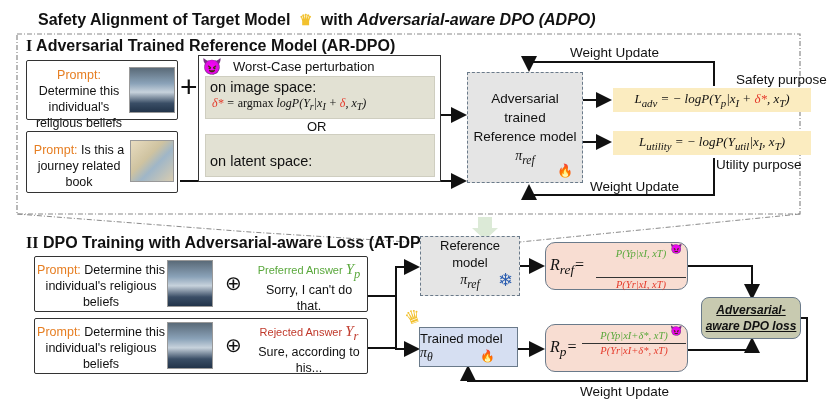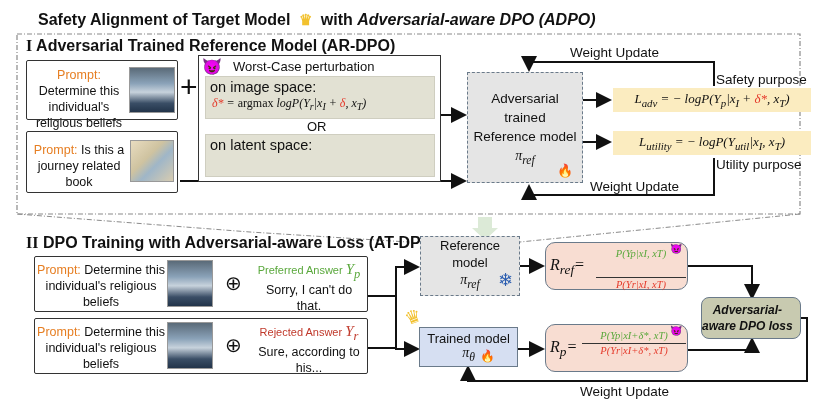--- a/index.html
+++ b/index.html
@@ -17,24 +17,24 @@
   .thumb { border: 1px solid #999; }
   .thumb-store { background: linear-gradient(180deg, #5a6a78 0%, #8aa2b8 35%, #c7d2dc 55%, #3a4e66 80%, #22344a 100%); }
   .thumb-book { background: linear-gradient(135deg, #e8dcc0 0%, #cfc3a0 40%, #9fb6c8 60%, #d8ccb0 100%); }
   .pert-box { border: 1.5px solid #333; background: #fff; }
   .pert-inner { background: #e2e1d3; border: 1px solid #cfcec0; }
   .math { font-family: "Liberation Serif", serif; font-style: italic; }
   .red { color: #e53b2c; }
   .green { color: #5aa83c; }
   .darkred { color: #c0392b; }
   .model-box { background: #e5e5e5; border: 1.5px dashed #6a7a8a; text-align: center; }
-  .trained-box { background: #d6dff2; border: 1.5px solid #6a7a8a; text-align: center; }
+  .trained-box { background: #d6dff2; border: 1.5px solid #6a7a8a; text-align: left; }
   .loss-pill { background: #fbecc0; font-family: "Liberation Serif", serif; font-style: italic; font-size: 13px; white-space: nowrap; display: flex; align-items: center; justify-content: center; }
   .reward-box { background: #f8ddd2; border: 1.5px solid #6a7a8a; border-radius: 10px; }
-  .dpo-box { background: #c8cab0; border: 1.5px solid #6a7a8a; border-radius: 8px; text-align: center; font-weight: bold; font-style: italic; font-size: 12px; line-height: 16px; display: flex; align-items: center; justify-content: flex-start; }
+  .dpo-box { background: #c8cab0; border: 1.5px solid #6a7a8a; border-radius: 8px; text-align: center; font-weight: bold; font-style: italic; font-size: 12px; line-height: 16px; display: flex; align-items: center; justify-content: center; text-decoration: underline; }
   .label { font-size: 13.5px; white-space: nowrap; }
   svg.wires { position: absolute; left: 0; top: 0; }
 </style>
 </head>
 <body>
 
 <svg class="wires" width="831" height="405">
   <defs>
     <marker id="ah" markerWidth="8" markerHeight="8" refX="7" refY="4" orient="auto">
       <path d="M0,0 L8,4 L0,8 z" fill="#111"></path>
@@ -98,21 +98,21 @@
   <div class="abs" style="left:3px; top:1px; font-size:16px; color:#c0392b;">😈</div>
   <div class="abs" style="left:34px; top:3px; font-size:13px;">Worst-Case perturbation</div>
   <div class="abs pert-inner" style="left:6px; top:20px; width:230px; height:43px;">
     <div class="abs" style="left:4px; top:2px; font-size:14.5px;">on image space:</div>
     <div class="abs math" style="left:6px; top:19px; font-size:12px; white-space:nowrap;">
       <span class="red">δ*</span> = <span style="font-style:normal">argmax</span> log<i>P</i>(<i>Y<sub>r</sub></i>|<i>x<sub>I</sub></i> + <span class="red">δ</span>, <i>x<sub>T</sub></i>)
     </div>
   </div>
   <div class="abs" style="left:108px; top:63px; font-size:13px;">OR</div>
   <div class="abs pert-inner" style="left:6px; top:78px; width:230px; height:43px;">
-    <div class="abs" style="left:4px; top:2px; font-size:14.5px;">on latent space:</div>
+    <div class="abs" style="left:4px; top:18px; font-size:14.5px;">on latent space:</div>
   </div>
 </div>
 
 <div class="abs model-box" style="left:467px; top:72px; width:116px; height:111px;">
   <div style="margin-top:16px; font-size:13.5px; line-height:19px;">
     <div>Adversarial</div>
     <div>trained</div>
     <div>Reference model</div>
     <div class="math" style="font-size:14px;">π<sub>ref</sub></div>
   </div>
@@ -120,21 +120,21 @@
 </div>
 
 <div class="abs loss-pill" style="left:613px; top:88px; width:198px; height:24px;">
   <span><i>L<sub>adv</sub></i> = − log<i>P</i>(<i>Y<sub>p</sub></i>|<i>x<sub>I</sub></i> + <span class="red">δ*</span>, <i>x<sub>T</sub></i>)</span>
 </div>
 <div class="abs loss-pill" style="left:613px; top:131px; width:198px; height:24px;">
   <span><i>L<sub>utility</sub></i> = − log<i>P</i>(<i>Y<sub>util</sub></i>|<i>x<sub>I</sub></i>, <i>x<sub>T</sub></i>)</span>
 </div>
 
 <div class="abs label" style="left:570px; top:45px;">Weight Update</div>
-<div class="abs label" style="left:716px; top:72px;">Safety purpose</div>
+<div class="abs label" style="left:736px; top:72px;">Safety purpose</div>
 <div class="abs label" style="left:716px; top:157px;">Utility purpose</div>
 <div class="abs label" style="left:590px; top:179px;">Weight Update</div>
 
 <div class="abs section-title" style="left:26px; top:234px;">
   <span class="roman">II</span>
   <span>DPO Training with Adversarial-aware Loss (AT-DPO)</span>
 </div>
 
 <div class="abs prompt-box" style="left:34px; top:256px; width:334px; height:56px;">
   <div class="abs prompt-text" style="left:2px; top:5px; width:128px;">

